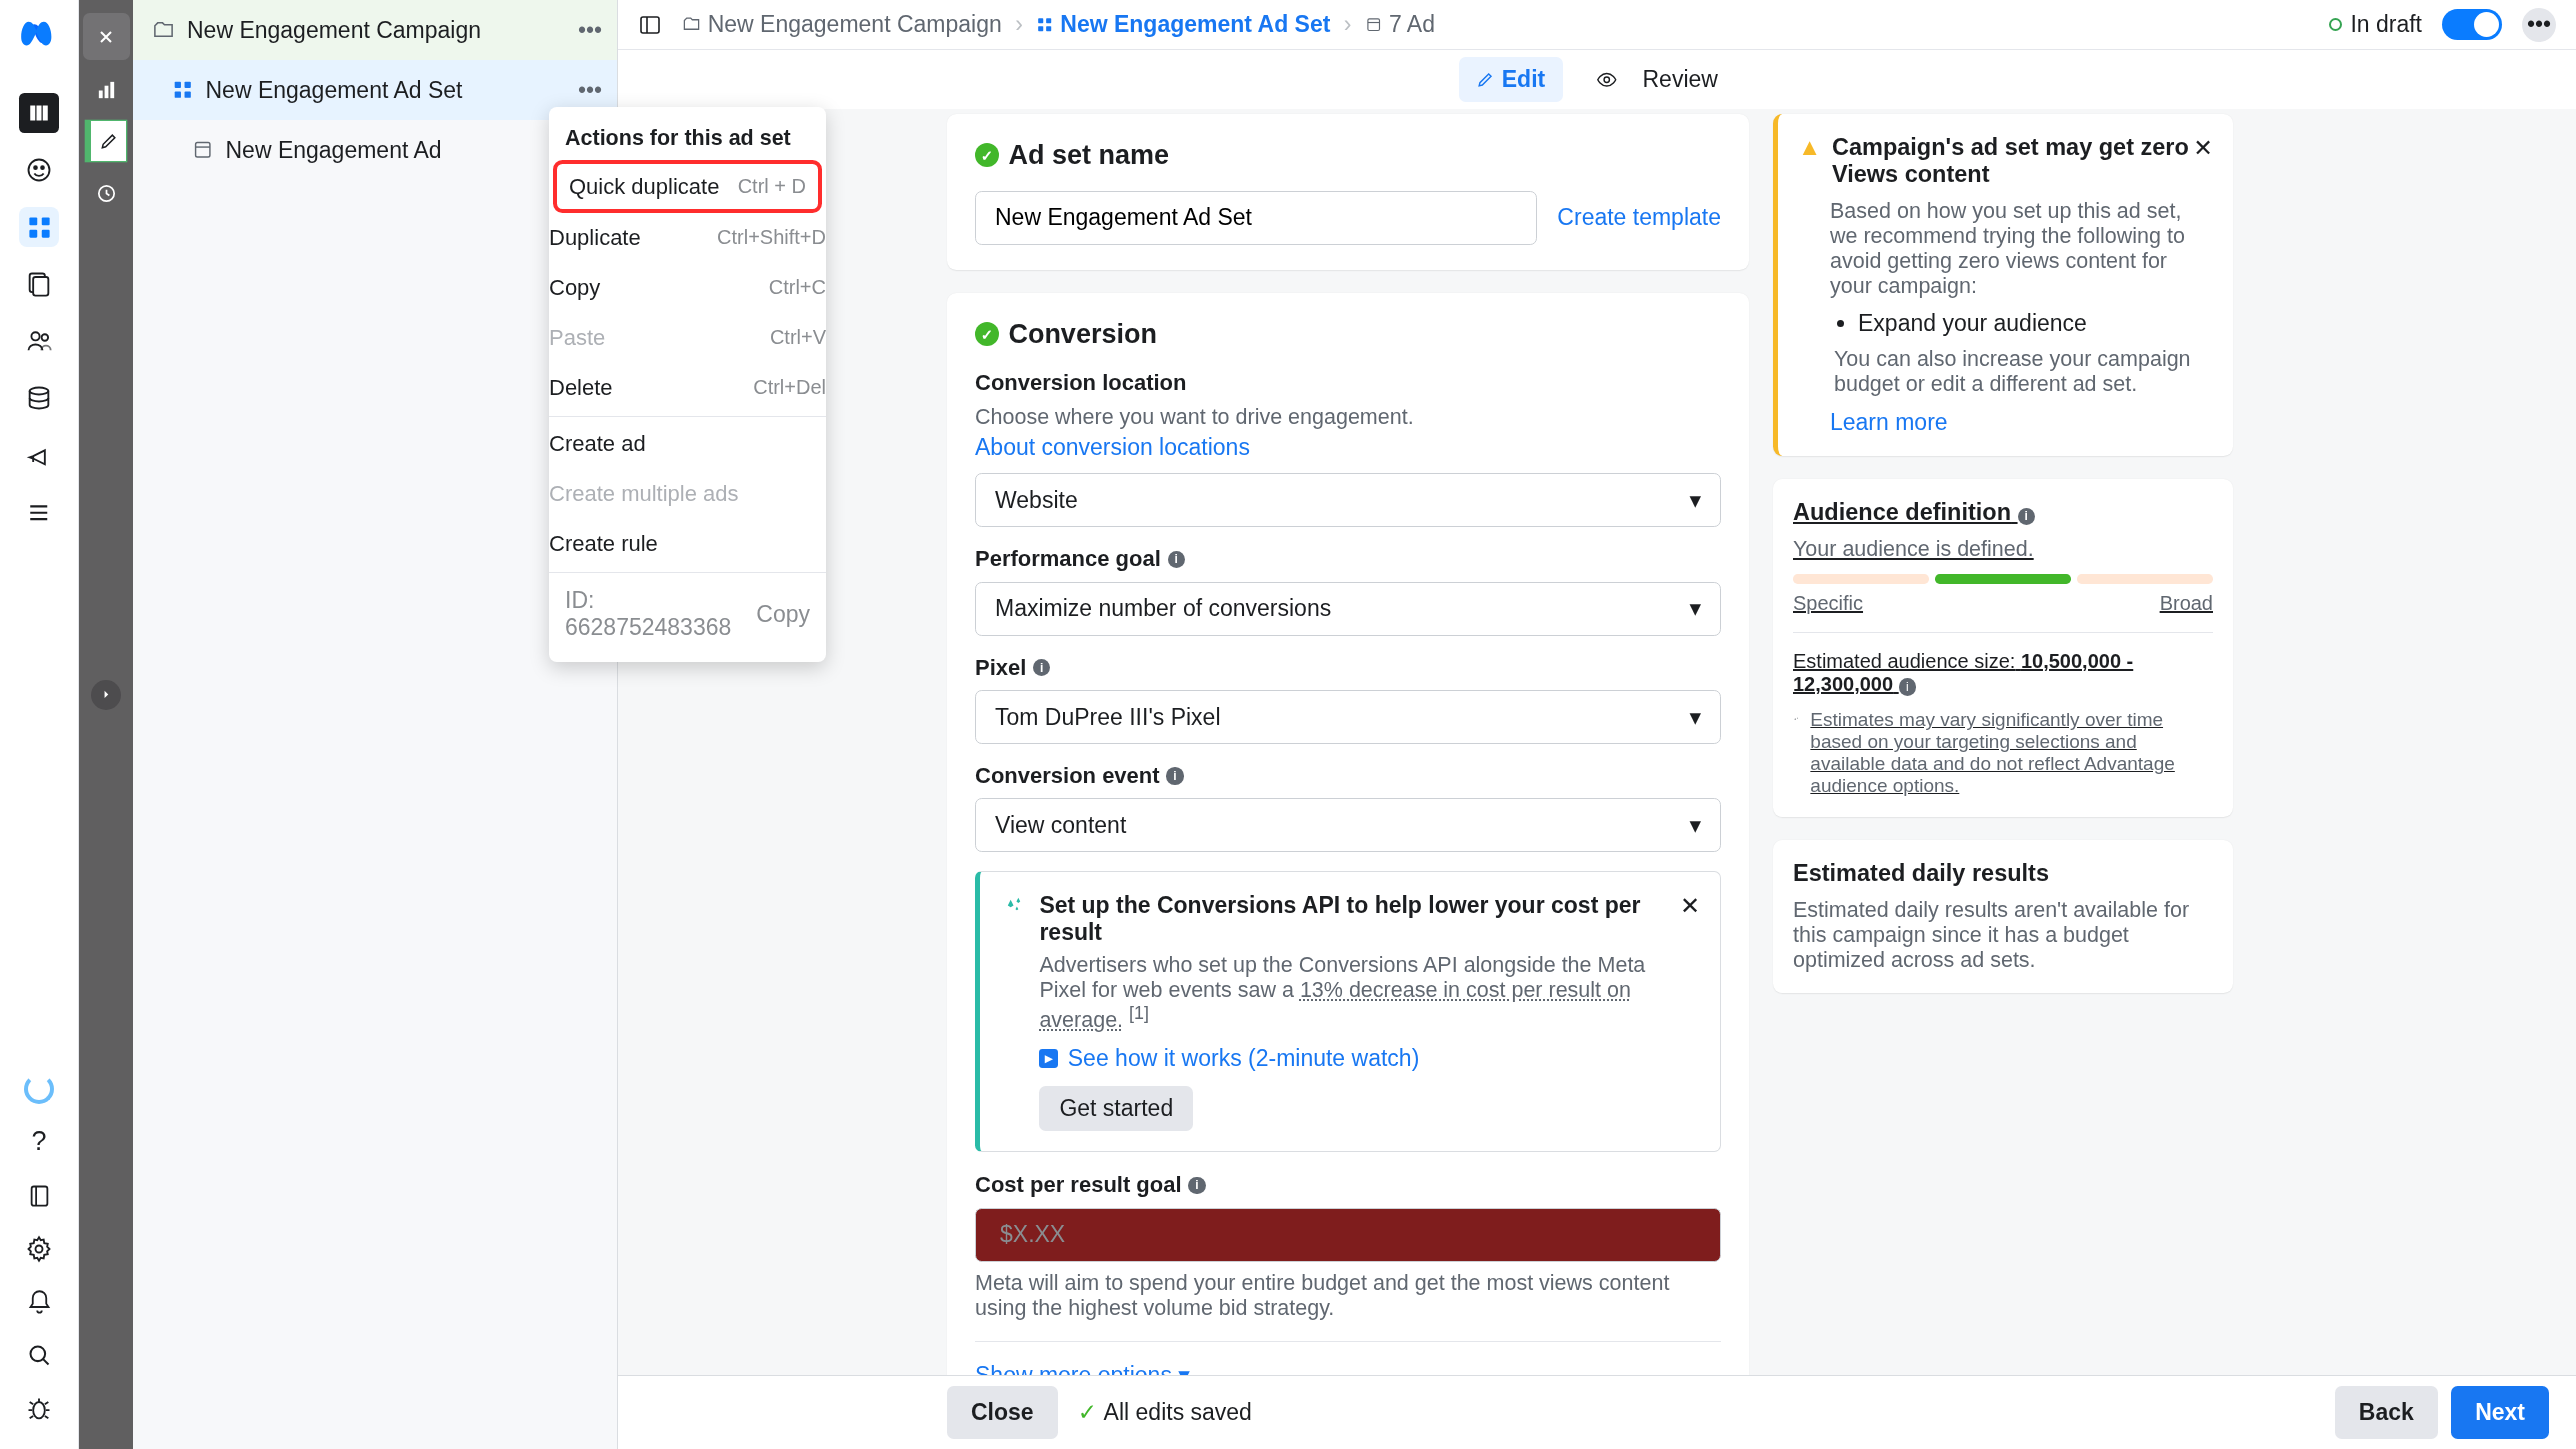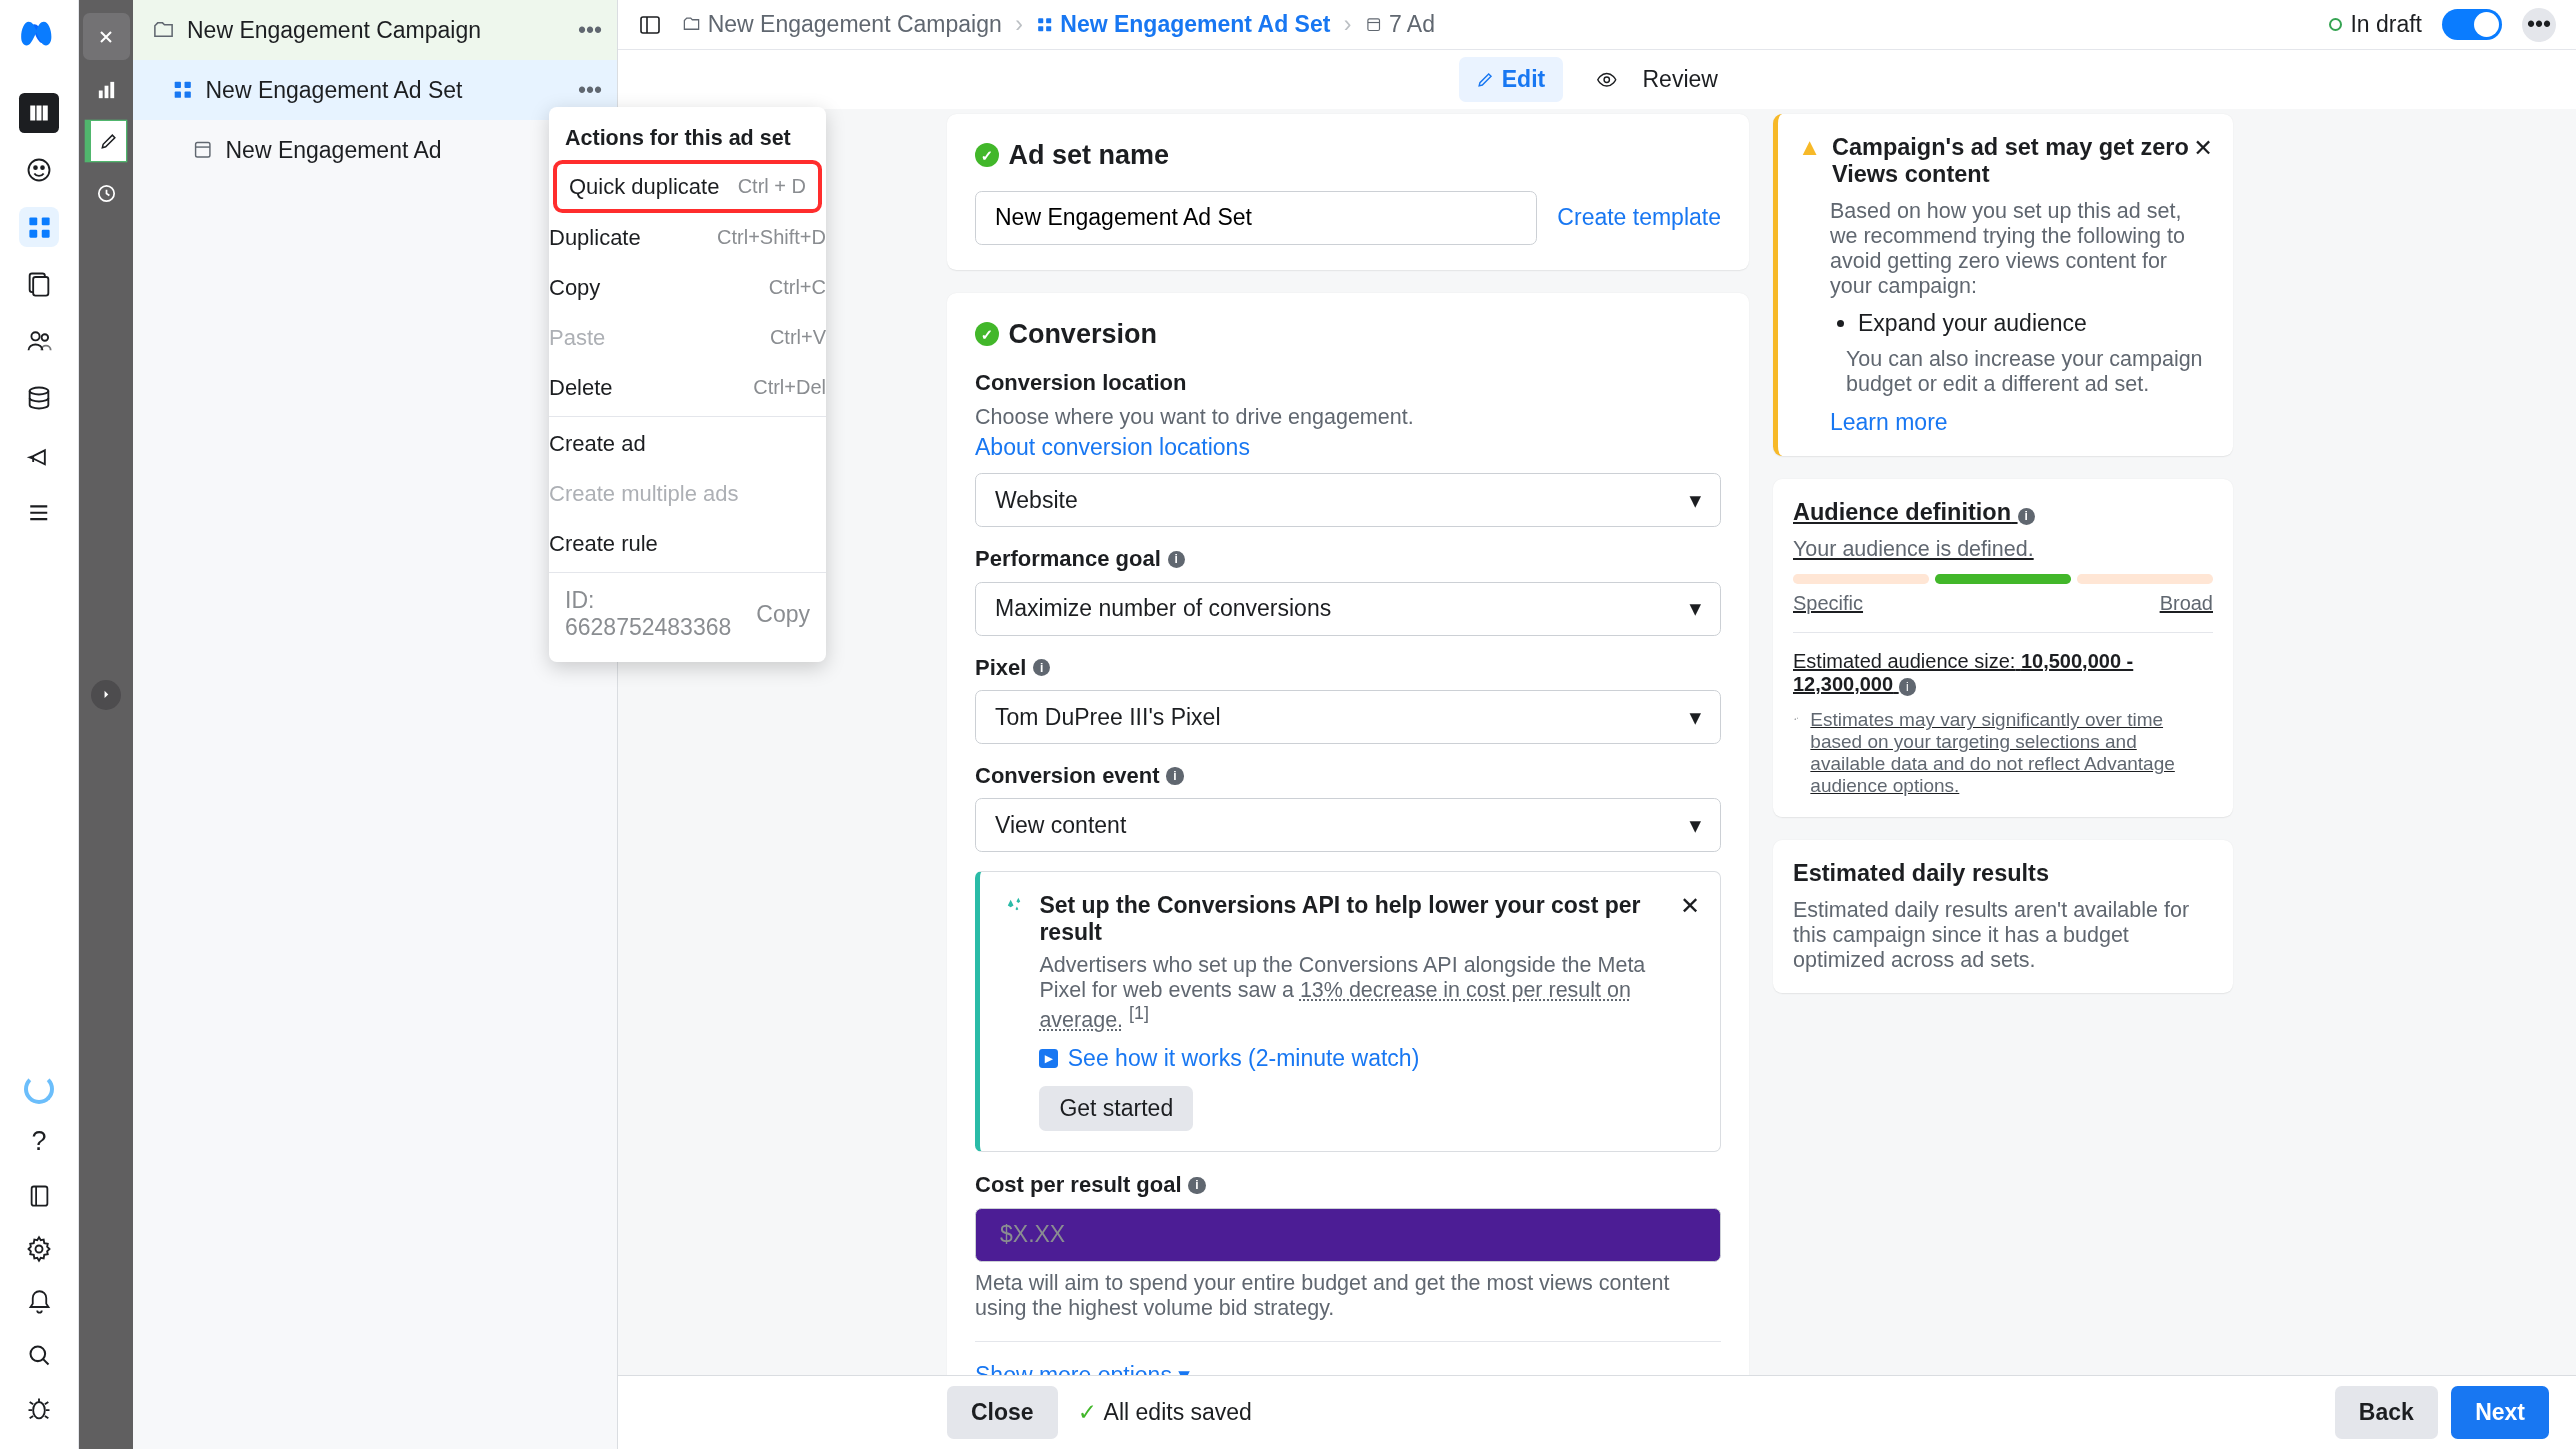--- a/index.html
+++ b/index.html
@@ -51,21 +51,21 @@
   
   .card { background: #fff; border-radius: 9.4px; padding: 25.5px 28px; margin-bottom: 23px; box-shadow: 0 0.7px 1.3px rgba(0,0,0,.08);}
   .card-head { display:flex; align-items:center; gap:9.4px; font-size: 27px; font-weight: 700; margin-bottom: 20px;}
   .check-circle { width:24px; height:24px; border-radius:50%; background:#42b72a; display:inline-flex; align-items:center; justify-content:center; color:#fff; font-size:14.8px;}
   
   .field { margin-bottom: 19px;}
   .field-label { font-weight: 600; font-size: 22px; margin-bottom: 9.4px; display:flex; align-items:center; gap:6.7px;}
   .info-i { width:17.4px; height:17.4px; border-radius:50%; background:#606770; color:#fff; font-size:12px; display:inline-flex; align-items:center; justify-content:center;}
   .select-box, .input-box { width:100%; height:54px; border:0.7px solid #ccd0d5; border-radius:6.7px; display:flex; align-items:center; justify-content:space-between; padding: 0 19px; background:#fff; font-size:23px;}
   .input-box input { border:none; flex:1; font-size:23px; outline:none;}
-  .select-box.disabled { background:#4c1d95; color:#8a8d91;padding-left:24px;}
+  .select-box.disabled { background:#7f1d1d; color:#8a8d91;padding-left:24px;}
   
   .row-flex { display:flex; align-items:center; gap: 20px;}
   .link-txt { color:#1877f2; cursor:pointer;}
   .sub-desc { color:#606770; font-size:21.5px;}
   
   .api-promo { border:0.7px solid #dadde1; border-left: 5.4px solid #2abba7; border-radius:6.7px; padding: 20px 23px; position:relative; display:flex; gap:13.4px;}
   .api-promo .close-x { position:absolute; top:20px; right:20px; font-size:24px; color:#1c1e21;}
   .pill-btn { background:#e4e6eb; padding: 9.4px 20px; border-radius:6.7px; display:inline-block; margin-top:13.4px; color:#1c1e21;}
 
   .r-warn { border-left: 5.4px solid #f7b928; }
@@ -425,21 +425,21 @@
           <div style="display:flex;gap:10.7px;">
             <span class="warn-tri">▲</span>
             <span>Campaign's ad set may get zero Views content</span>
           </div>
           <span style="font-weight:400;">✕</span>
         </div>
         <div class="sub-desc" style="margin:6.7px 0 10.7px 32px;">Based on how you set up this ad set, we recommend trying the following to avoid getting zero views content for your campaign:</div>
         <ul style="margin-left:60px; margin-bottom:10.7px;">
           <li>Expand your audience</li>
         </ul>
-        <div class="sub-desc" style="margin-left:48px; margin-bottom:12px;">You can also increase your campaign budget or edit a different ad set.</div>
+        <div class="sub-desc" style="margin-left:36px; margin-bottom:12px;">You can also increase your campaign budget or edit a different ad set.</div>
         <div class="link-txt" style="margin-left:32px;">Learn more</div>
       </div>
 
       <div class="card" style="padding:20px;text-decoration:underline;">
         <div class="r-title">
             <span><span>Audience definition</span> <span class="info-i">i</span></span>
           </div>
         <div class="sub-desc">Your audience is defined.</div>
         <div class="aud-bar">
           <div style="background:#ffe6d5;"></div>

